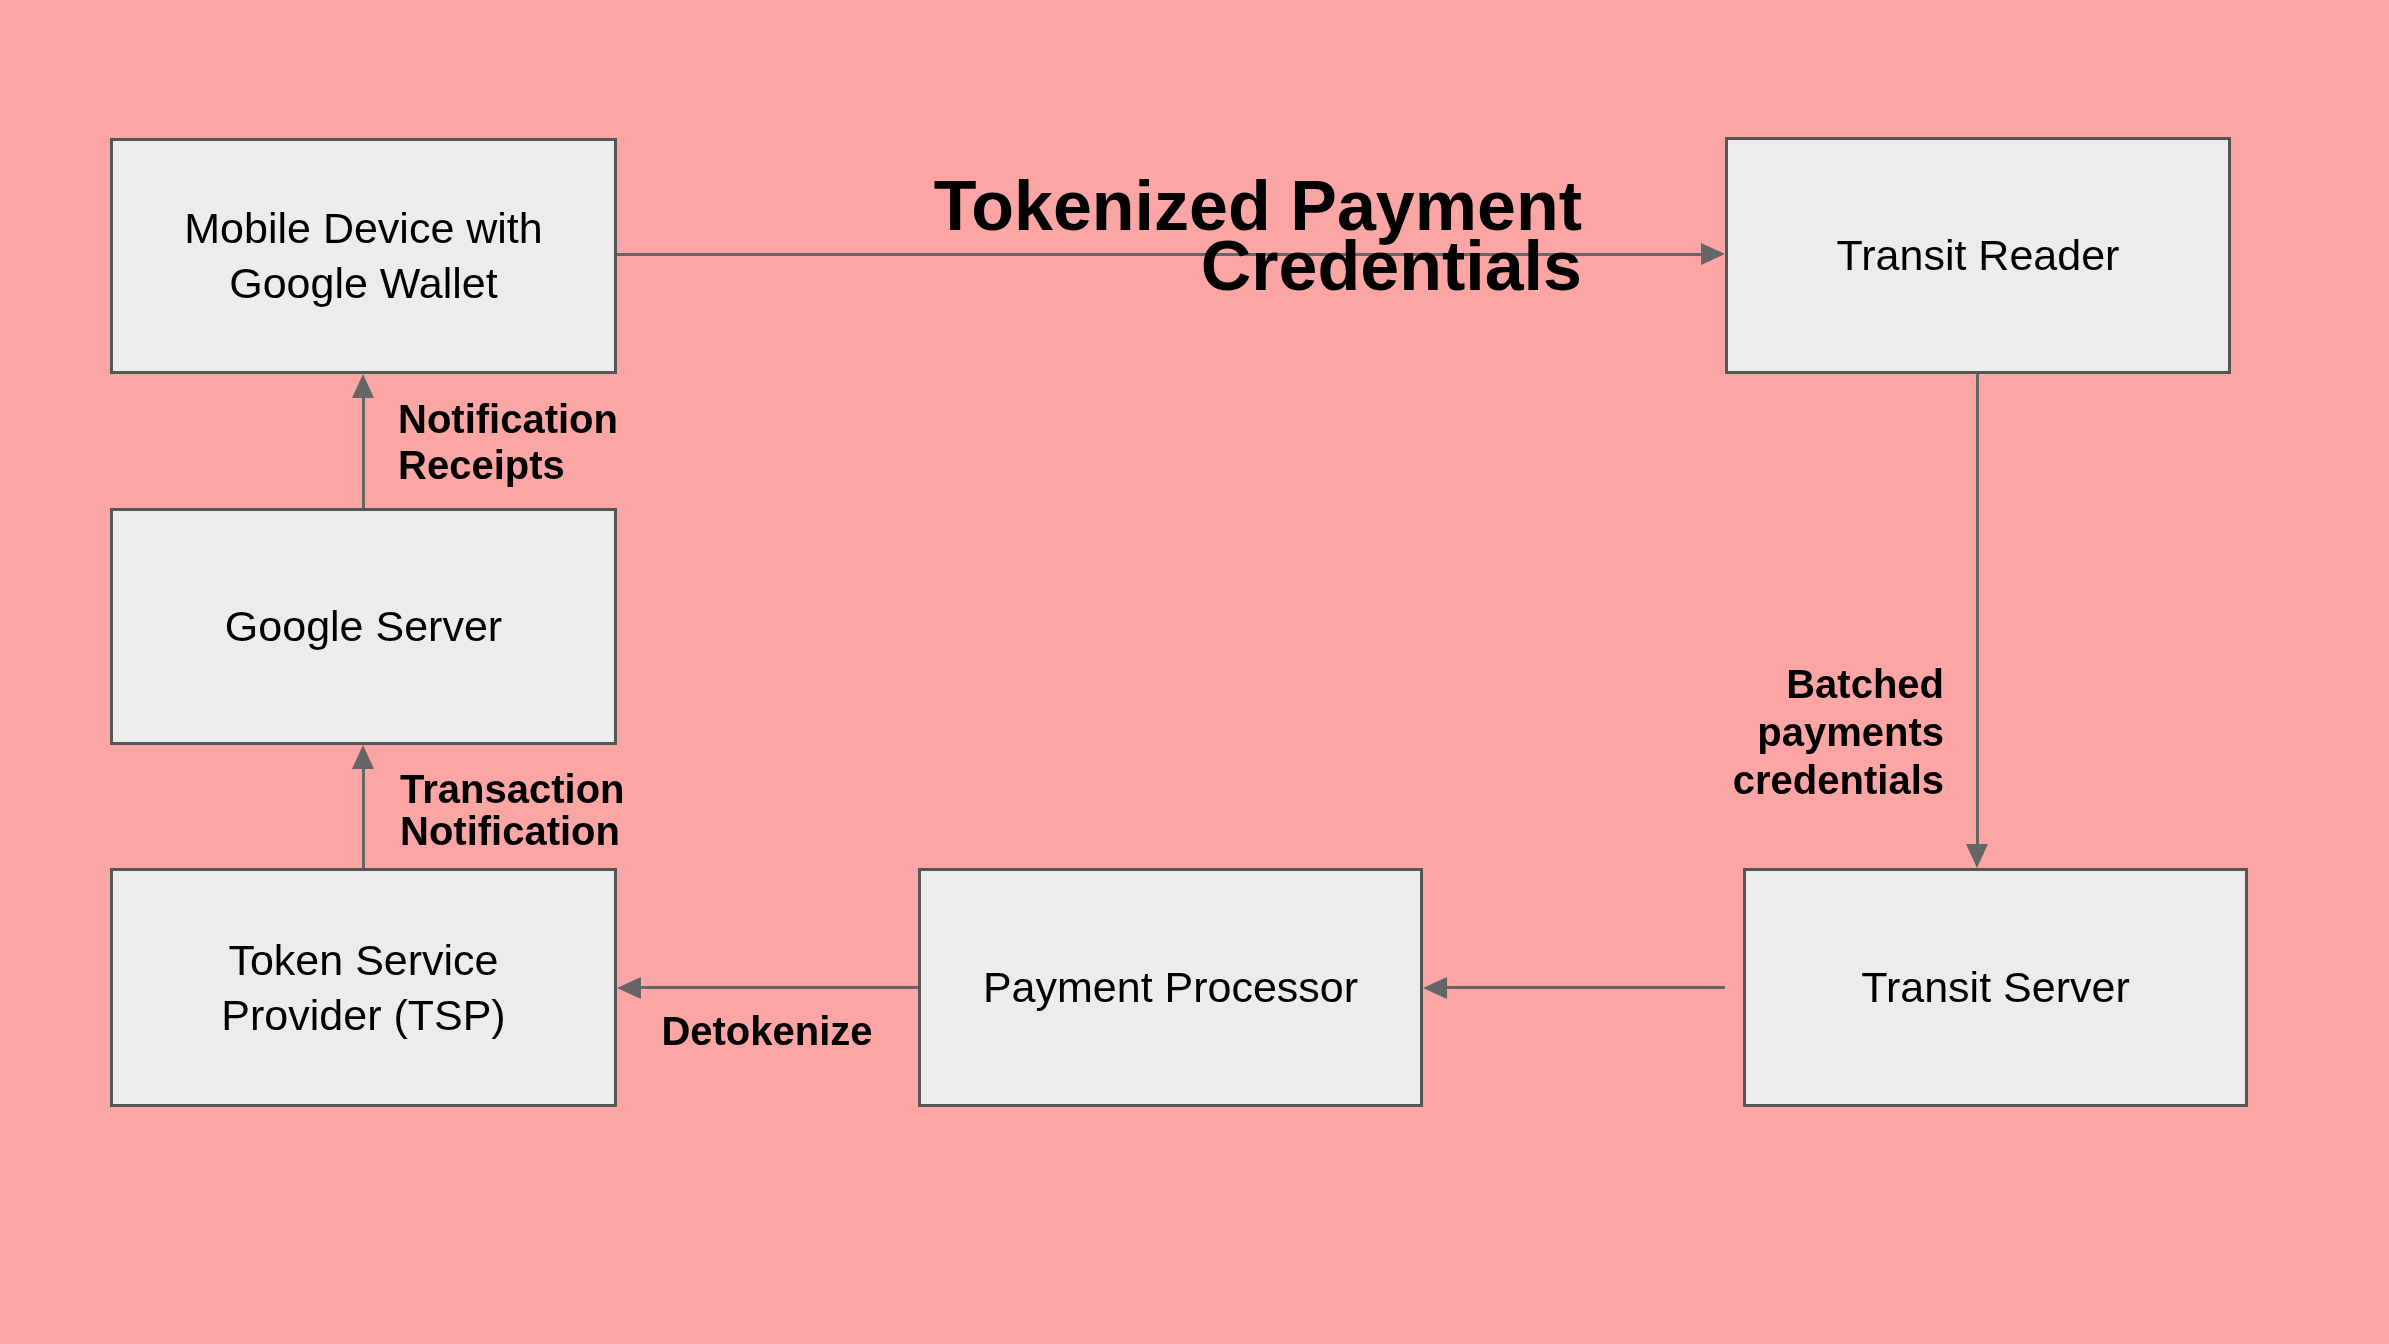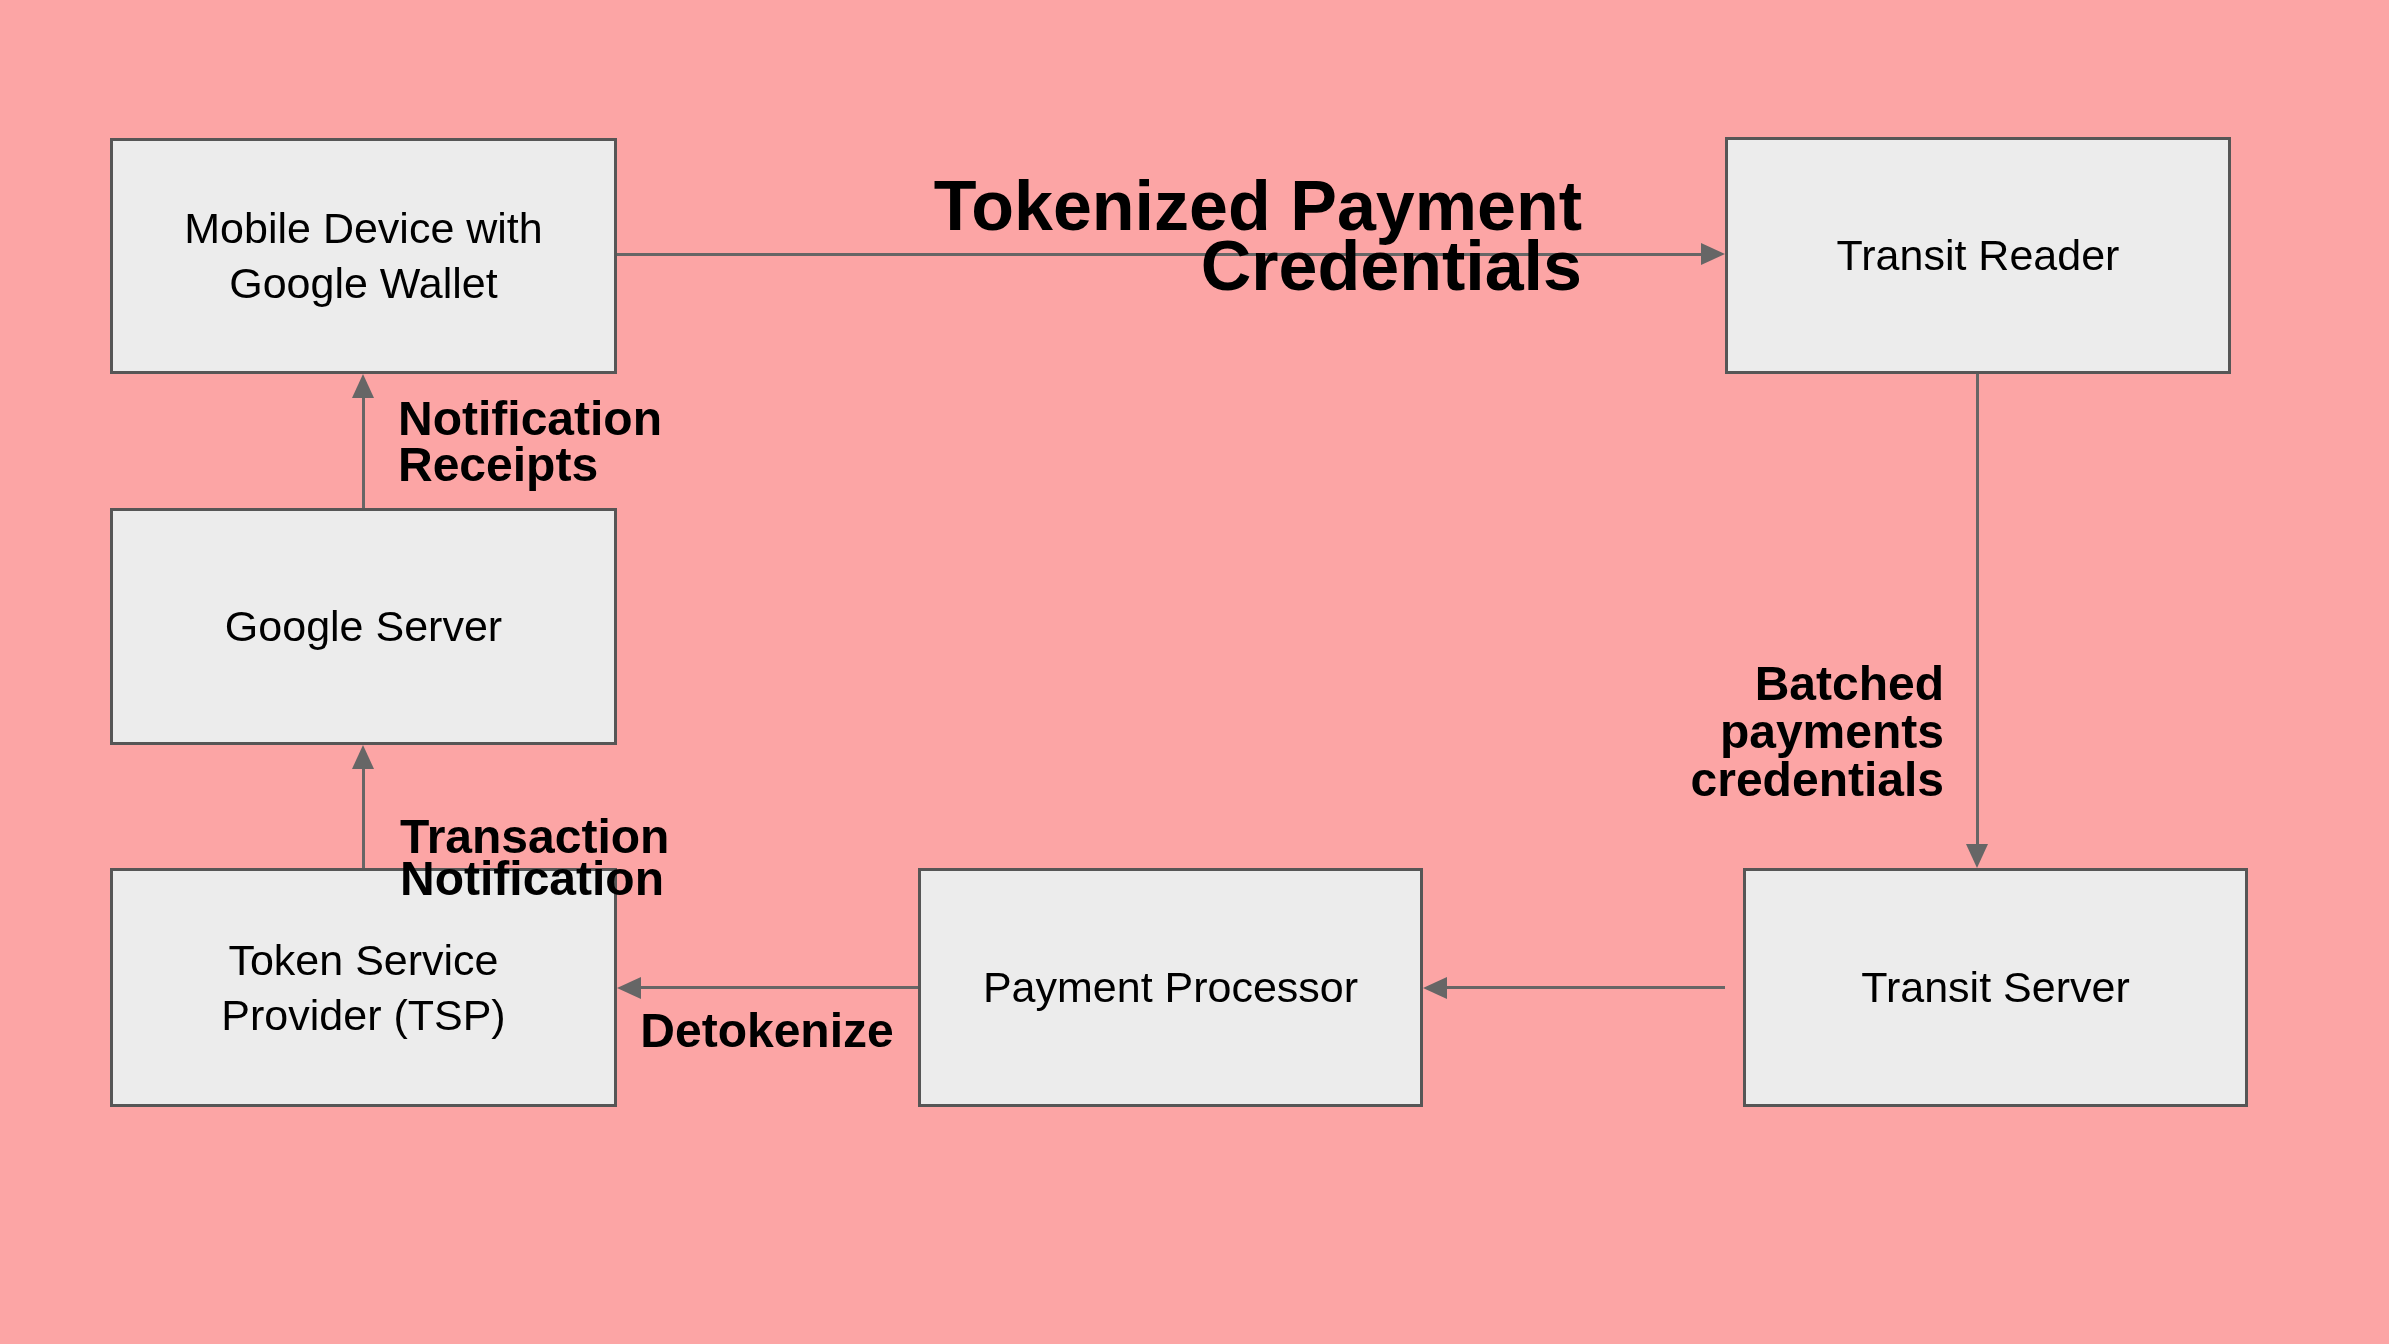--- a/index.html
+++ b/index.html
@@ -26,21 +26,21 @@
     justify-content: center;
     text-align: center;
     font-size: 43px;
     line-height: 55px;
     white-space: pre-line;
     color: var(--text, #000000);
   }
   .edge-label {
     position: absolute;
     font-weight: bold;
-    font-size: 48px;
+    font-size: 40px;
     line-height: 46px;
     white-space: pre-line;
     color: var(--text, #000000);
   }
   .edge-label.heading {
     font-size: 70px;
     line-height: 60px;
     text-align: right;
   }
   .line {
@@ -85,21 +85,21 @@
   #edge-tokenized-line    { left: 617px;  top: 253px; width: 1090px; height: 3px; }
   #edge-tokenized-head    { left: 1701px; top: 243px; }
   #label-tokenized        { left: 782px;  top: 176px; width: 800px; }
 
   #edge-notif-line        { left: 362px;  top: 396px; width: 3px; height: 112px; }
   #edge-notif-head        { left: 352px;  top: 374px; }
   #label-notif            { left: 398px;  top: 396px; text-align: left; }
 
   #edge-transaction-line  { left: 362px;  top: 767px; width: 3px; height: 101px; }
   #edge-transaction-head  { left: 352px;  top: 745px; }
-  #label-transaction      { left: 400px;  top: 768px; text-align: left; line-height: 42px; margin-top: 48px; }
+  #label-transaction      { left: 400px;  top: 768px; text-align: left; line-height: 42px; }
 
   #edge-batched-line      { left: 1976px; top: 374px; width: 3px; height: 472px; }
   #edge-batched-head      { left: 1966px; top: 844px; }
   #label-intermittent     { left: 1642px; top: 394px; width: 300px; text-align: right; line-height: 48px; }
   #label-batched          { left: 1644px; top: 660px; width: 300px; text-align: right; line-height: 48px; }
 
   #edge-process-line      { left: 1447px; top: 986px; width: 278px; height: 3px; }
   #edge-process-head      { left: 1423px; top: 977px; }
   #label-process          { left: 1440px; top: 1016px; width: 300px; text-align: center; }
 

